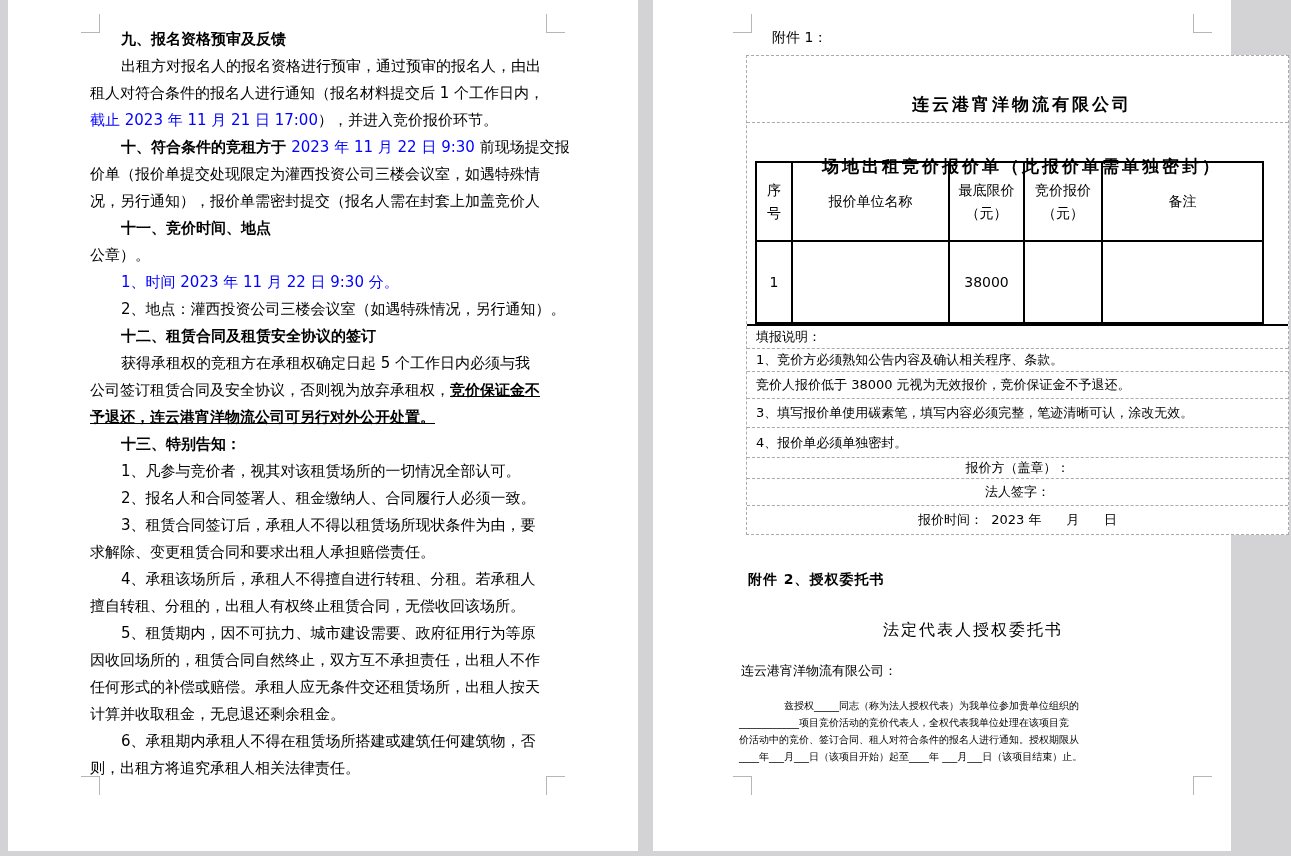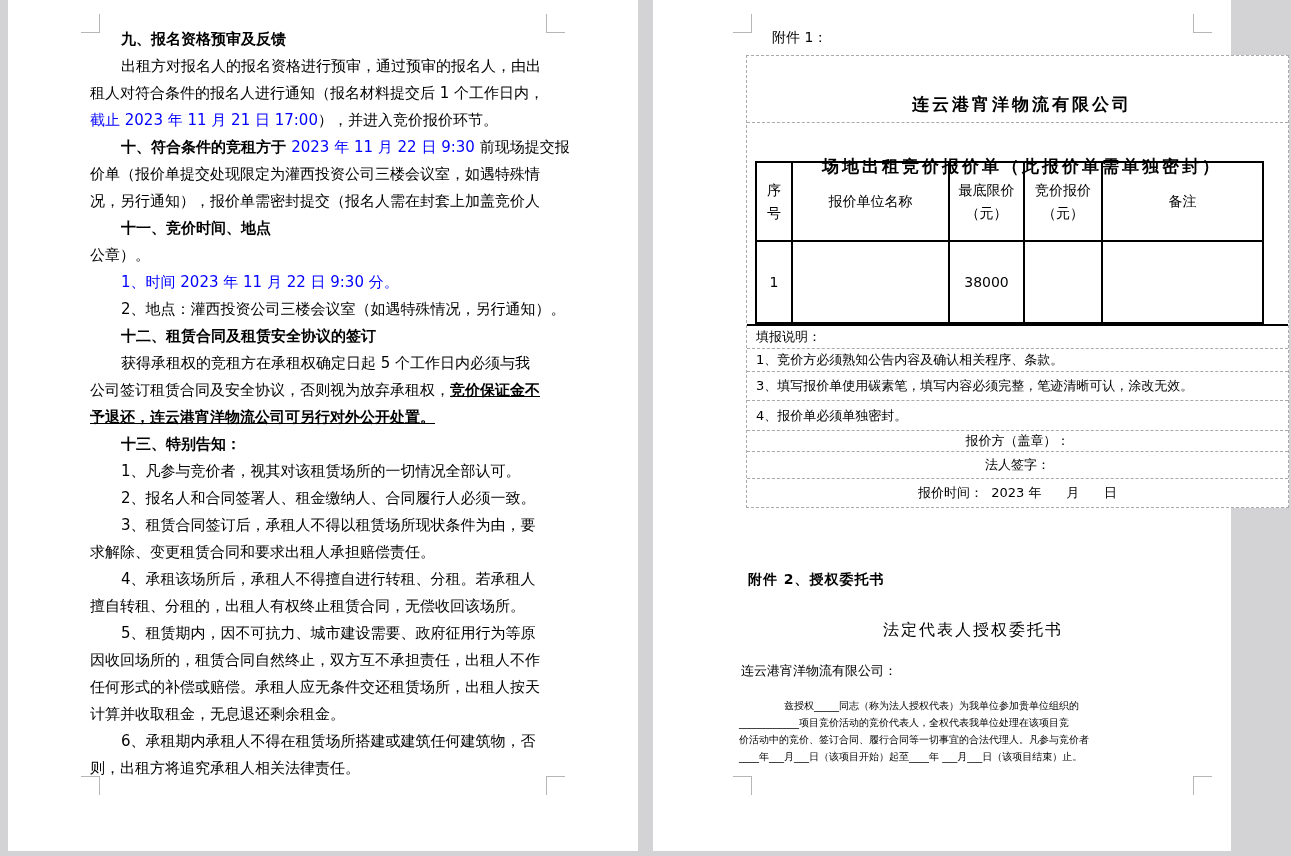--- a/index.html
+++ b/index.html
@@ -110,30 +110,31 @@
         <table class="quote-table">
           <thead>
             <tr><th style="width: 34px;">序<br>号</th><th style="width: 155px;">报价单位名称</th><th style="width: 73px;">最底限价<br>（元）</th><th style="width: 76px;">竞价报价<br>（元）</th><th style="width: 159px; margin-left: 30px;">备注</th></tr>
           </thead>
           <tbody><tr><td>1</td><td></td><td>38000</td><td></td><td></td></tr></tbody>
         </table>
       </div>
       <div class="form-row notes-heading">填报说明：</div>
 
     <div class="form-row" style="height: 23px;">1、竞价方必须熟知公告内容及确认相关程序、条款。</div>
+        <div class="form-row" style="height: 27px;">竞价人报价低于 38000 元视为无效报价，竞价保证金不予退还。</div>
         <div class="form-row" style="height: 29px;">3、填写报价单使用碳素笔，填写内容必须完整，笔迹清晰可认，涂改无效。</div>
         <div class="form-row" style="height: 30px;">4、报价单必须单独密封。</div>
         <div class="form-row sig-row" style="height: 21px;">报价方（盖章）：</div>
         <div class="form-row sig-row" style="height: 27px;">法人签字：</div>
         <div class="form-row sig-row" style="height: 28px;">报价时间：  2023 年      月      日</div>
       </div>
 
     <div class="att2-heading">附件 2、授权委托书</div>
     <div class="poa-title">法定代表人授权委托书</div>
     <div class="poa-addressee">连云港宵洋物流有限公司：</div>
     <div class="poa-body">
         <div class="poa-line first">兹授权_____同志（称为法人授权代表）为我单位参加贵单位组织的</div>
         <div class="poa-line">____________项目竞价活动的竞价代表人，全权代表我单位处理在该项目竞</div>
-        <div class="poa-line">价活动中的竞价、签订合同、履行合同等一切事宜的合法代理人。凡参与竞价者</div>
+        <div class="poa-line">价活动中的竞价、签订合同、租人对符合条件的报名人进行通知。授权期限从</div>
         <div class="poa-line">____年___月___日（该项目开始）起至____年 ___月___日（该项目结束）止。</div>
       </div>
   </div>
 </div>
 
 </body></html>

